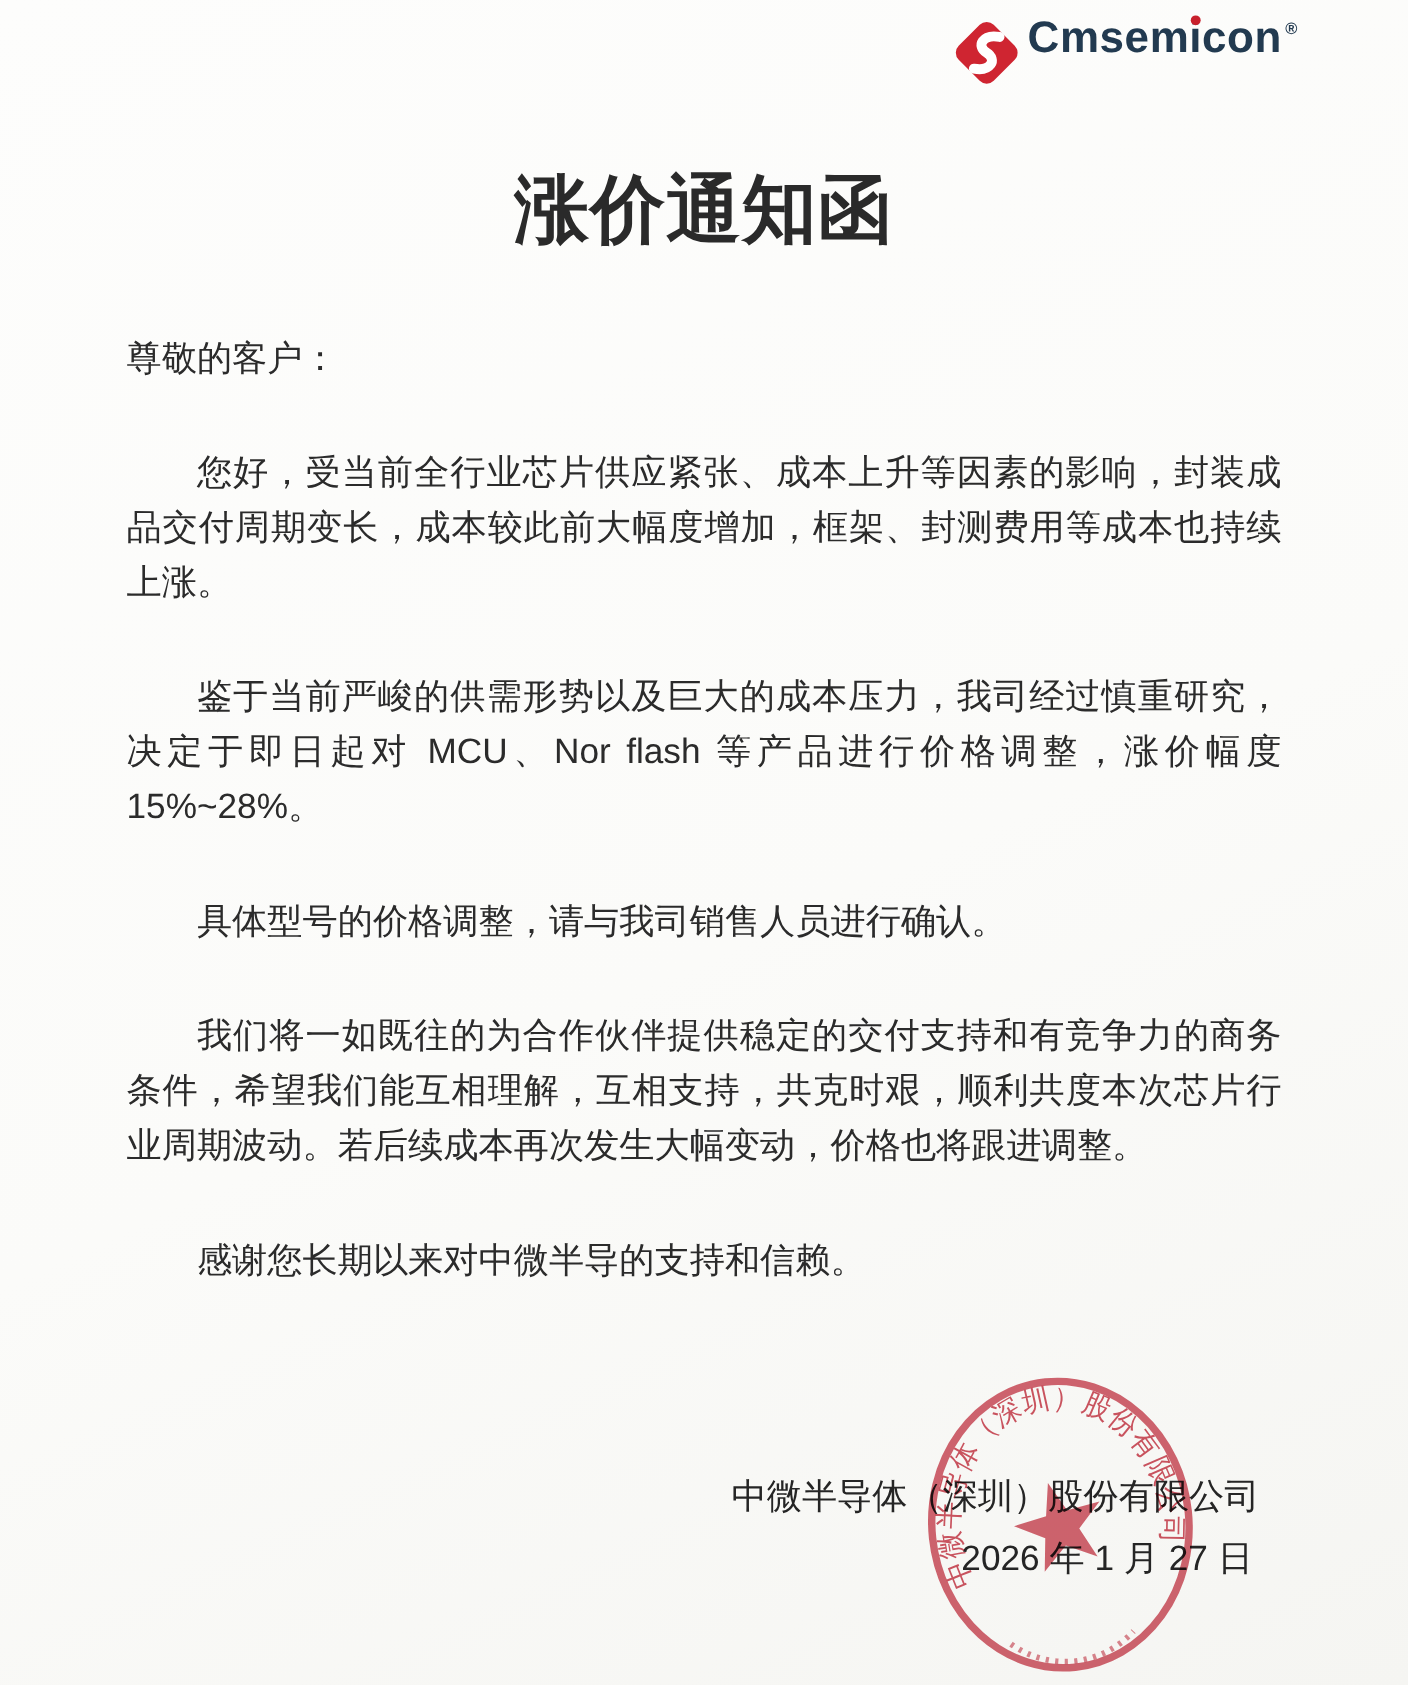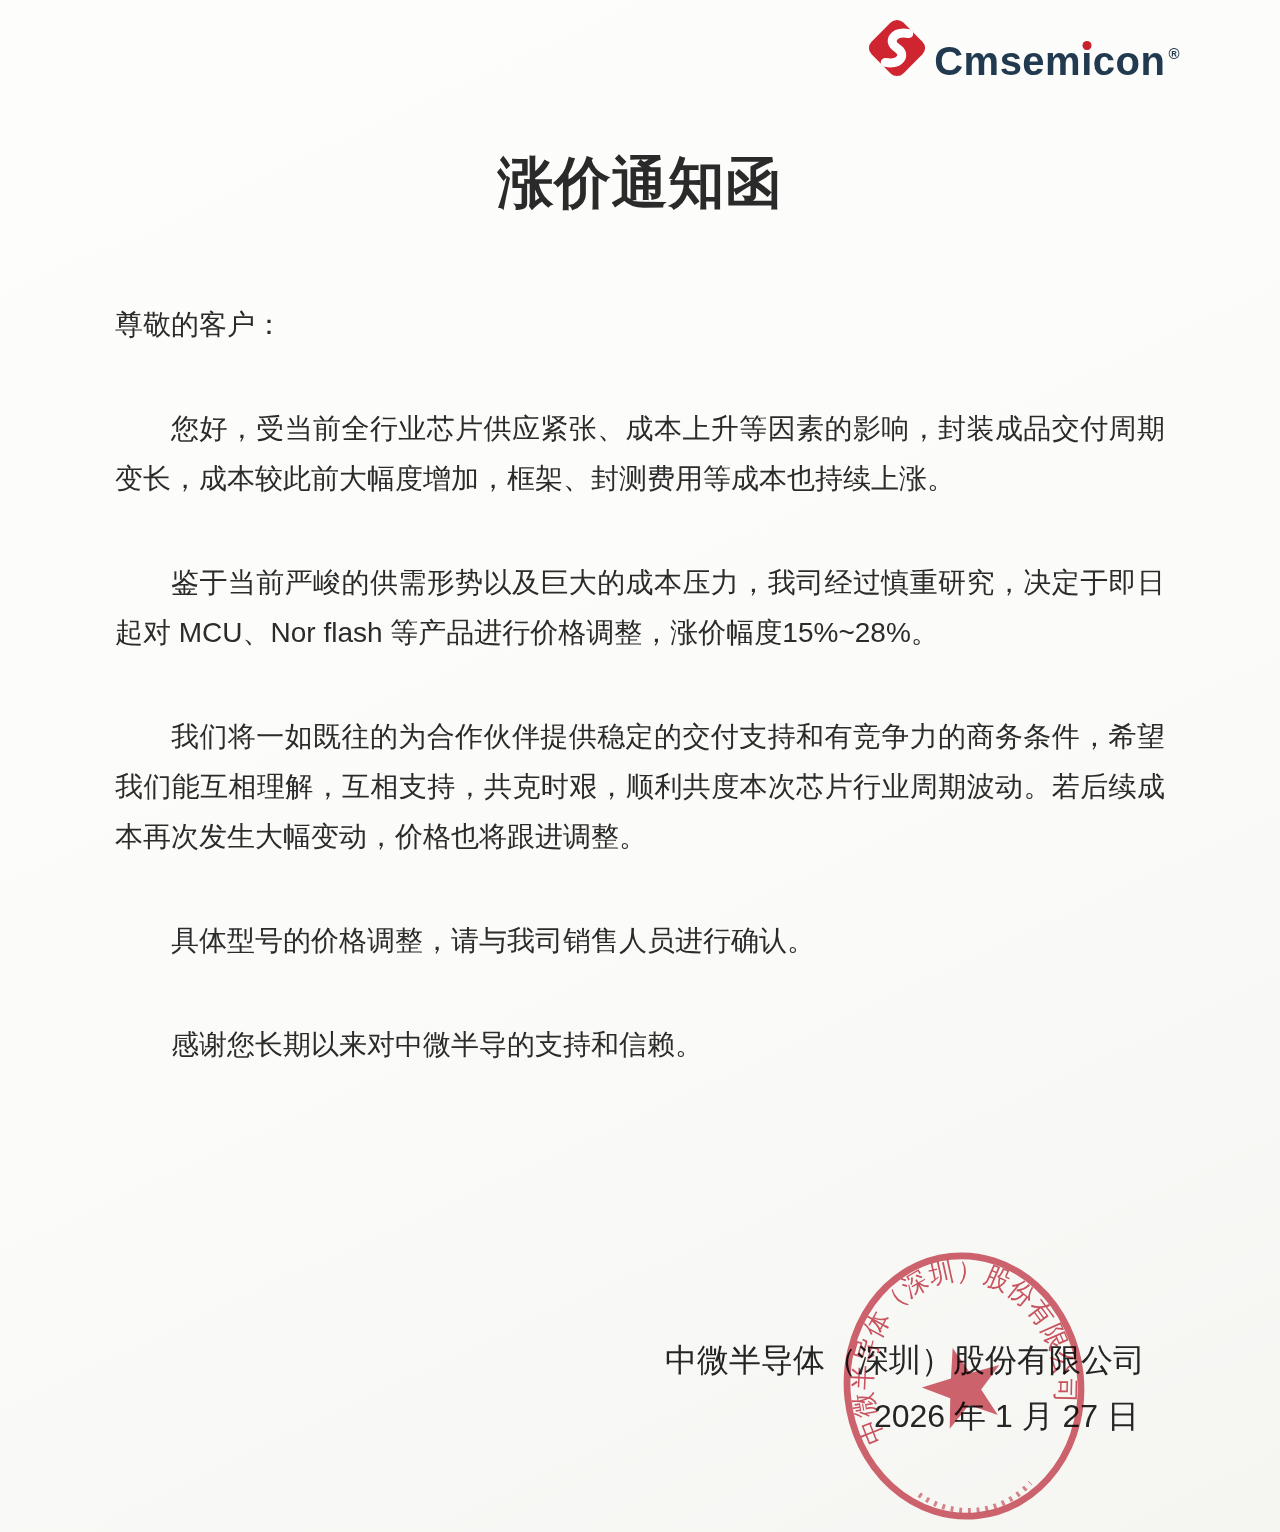--- a/index.html
+++ b/index.html
@@ -16,21 +16,21 @@
     height: 1532px;
     background: linear-gradient(155deg, #fdfdfc 0%, #fbfbf9 55%, #f5f5f2 100%);
     color: #2b2b2b;
   }
   
   .logo {
     position: absolute;
     top: 12px;
     right: 100px;
     display: flex;
-    align-items: flex-end;
+    align-items: flex-start;
     gap: 1px;
   }
   .logo-icon svg { display: block; }
   .wordmark {
     font-size: 40px;
     font-weight: 700;
     color: #223a50;
     letter-spacing: 0.5px;
     white-space: nowrap;
   }
@@ -55,32 +55,32 @@
     margin-left: 3px;
   }
   
   .title {
     position: absolute;
     top: 146px;
     left: 0;
     width: 100%;
     margin: 0;
     text-align: center;
-    font-size: 56px;
+    font-size: 68px;
     font-weight: 600;
     letter-spacing: 1px;
     color: #2a2a2a;
   }
   
   .body-text {
     position: absolute;
     top: 300px;
     left: 115px;
     width: 1050px;
-    font-size: 28px;
+    font-size: 32px;
     line-height: 50px;
     text-align: justify;
     color: #2b2b2b;
   }
   .body-text p { margin: 0 0 54px 0; }
   .salutation { text-indent: 0; }
   .para { text-indent: 2em; }
   
   .signature {
     position: absolute;
@@ -128,22 +128,22 @@
     </span>
     <span class="wordmark"><span>Cmsem</span><span class="brand-i">i</span><span>con</span><span class="reg">®</span></span>
   </header>
 
   <h1 class="title">涨价通知函</h1>
 
   <main class="body-text">
     <p class="salutation">尊敬的客户：</p>
     <p class="para">您好，受当前全行业芯片供应紧张、成本上升等因素的影响，封装成品交付周期变长，成本较此前大幅度增加，框架、封测费用等成本也持续上涨。</p>
     <p class="para">鉴于当前严峻的供需形势以及巨大的成本压力，我司经过慎重研究，决定于即日起对 MCU、Nor flash 等产品进行价格调整，涨价幅度15%~28%。</p>
+    <p class="para">具体型号的价格调整，请与我司销售人员进行确认。</p>
     <p class="para">我们将一如既往的为合作伙伴提供稳定的交付支持和有竞争力的商务条件，希望我们能互相理解，互相支持，共克时艰，顺利共度本次芯片行业周期波动。若后续成本再次发生大幅变动，价格也将跟进调整。</p>
-    <p class="para">具体型号的价格调整，请与我司销售人员进行确认。</p>
     <p class="para">感谢您长期以来对中微半导的支持和信赖。</p>
   </main>
 
   <div class="stamp">
     <svg viewBox="0 0 260 290" xmlns="http://www.w3.org/2000/svg">
       <ellipse cx="130" cy="145" rx="121" ry="135" fill="none" stroke="#cb4654" stroke-width="7" stroke-opacity="0.9"></ellipse>
       <path id="sealArc" fill="none" d="M43 191.5 A96 110 0 1 1 217 191.5"></path>
       <text class="seal-text">
         <textPath href="#sealArc" startOffset="0" textLength="400" lengthAdjust="spacingAndGlyphs">中微半导体（深圳）股份有限公司</textPath>
       </text>

